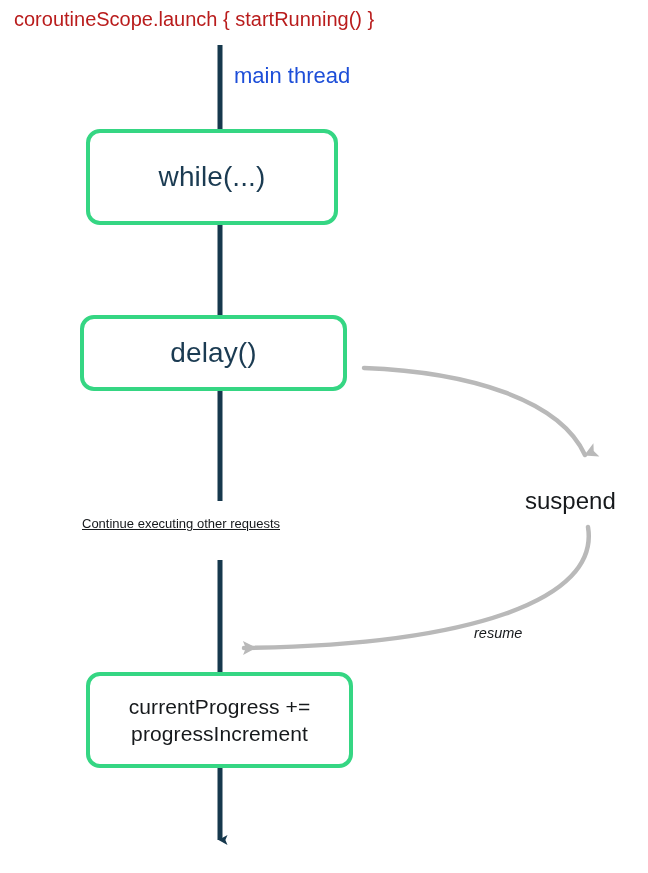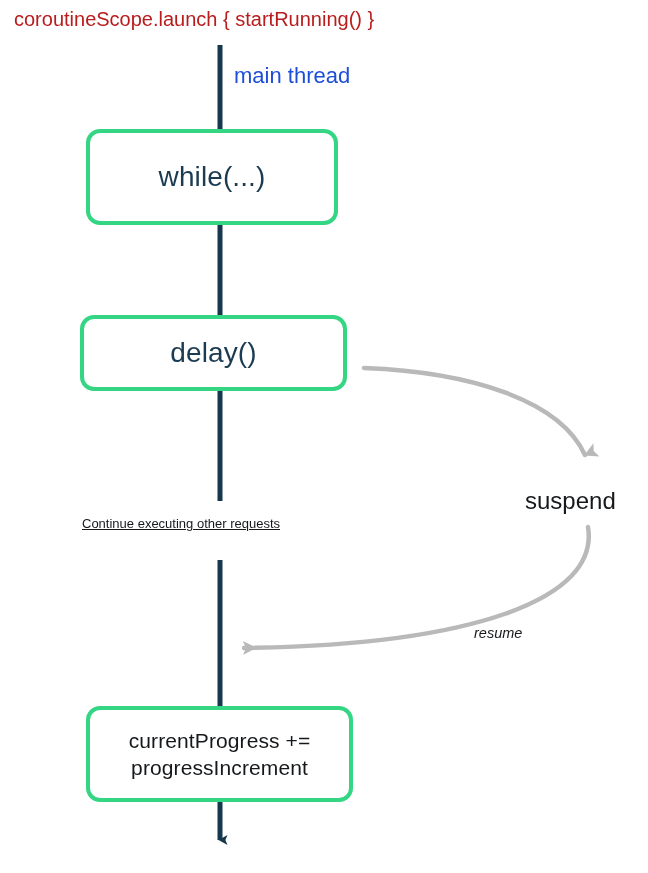--- a/index.html
+++ b/index.html
@@ -80,21 +80,21 @@
   }
   #resume-text {
     left: 474px;
     top: 625px;
     font-size: 14.5px;
     color: #16191c;
     font-style: italic;
   }
   #box-while  { left: 86px;  top: 129px; width: 252px; height: 96px; }
   #box-delay  { left: 80px;  top: 315px; width: 267px; height: 76px; }
-  #box-progress { left: 86px; top: 672px; width: 267px; height: 96px; margin-top: 34px; }
+  #box-progress { left: 86px; top: 672px; width: 267px; height: 96px; }
 </style>
 </head>
 <body>
 
 <div id="diagram-root">
 
   <svg class="svg-layer" viewBox="0 0 648 873">
     <defs>
       <marker id="arrow-navy" markerWidth="11" markerHeight="11" refX="5.5" refY="9" orient="auto" markerUnits="userSpaceOnUse">
         <path d="M0.6,1.5 L5.5,10.5 L10.4,1.5 L5.5,3.6 Z" fill="#16384d"></path>

